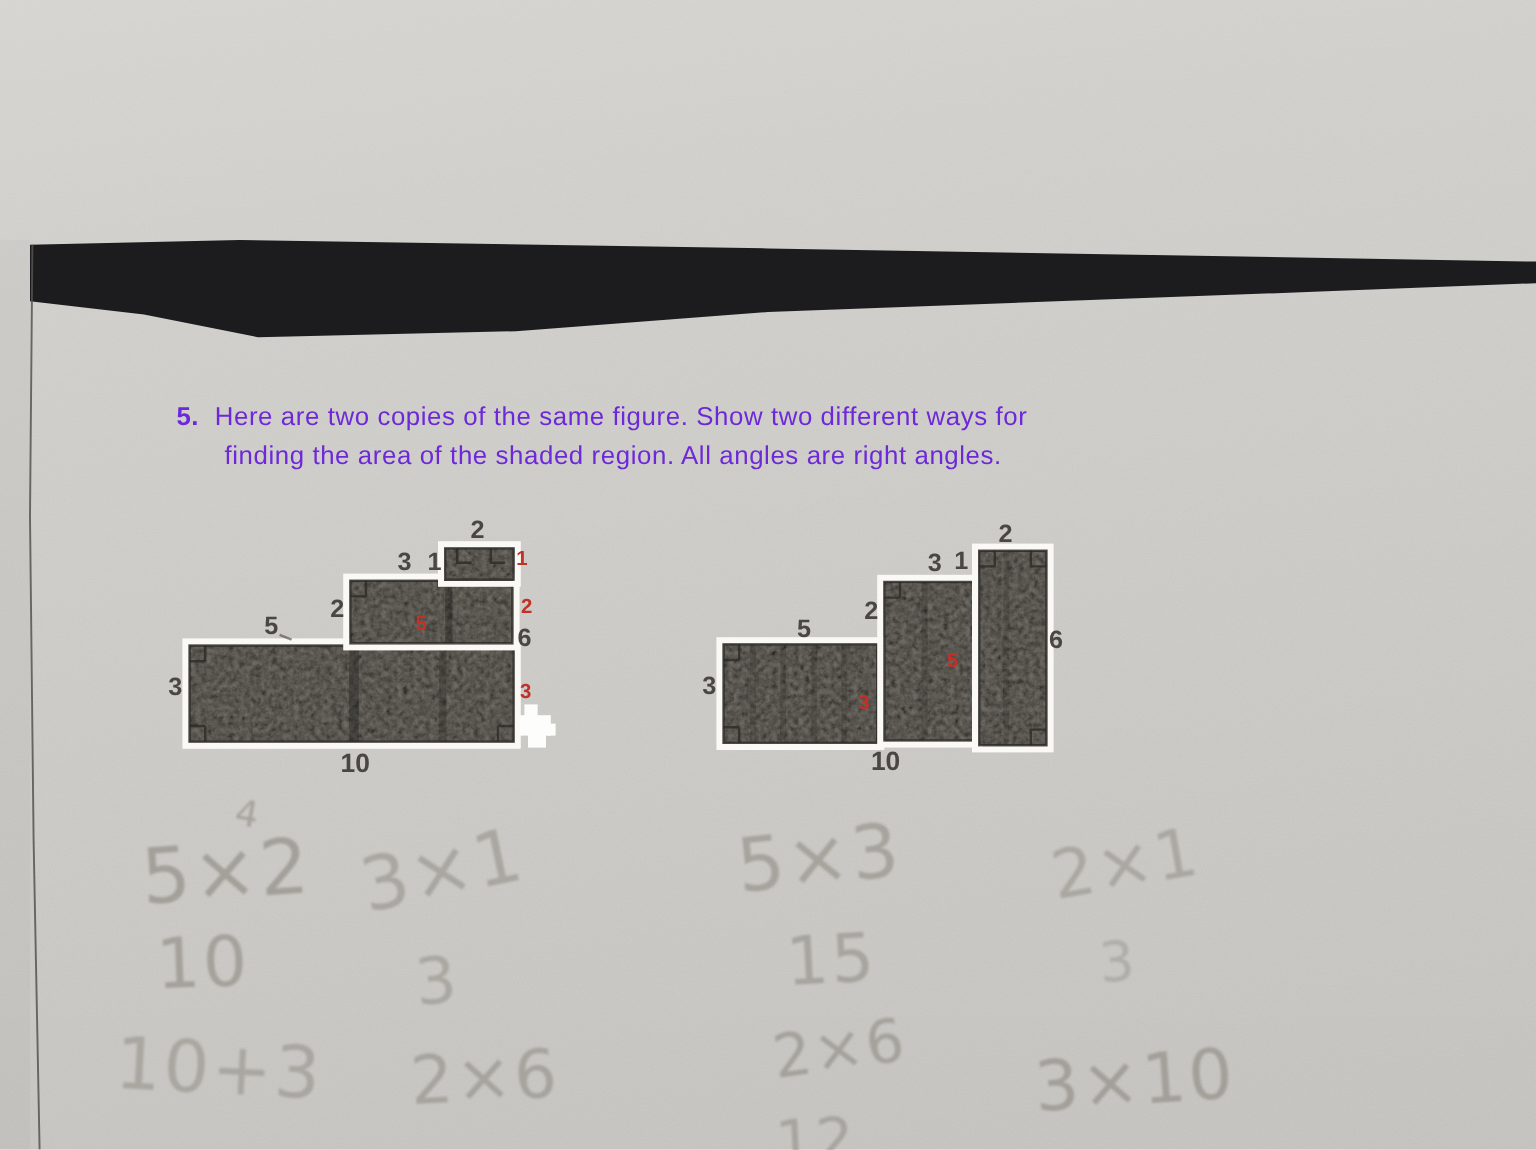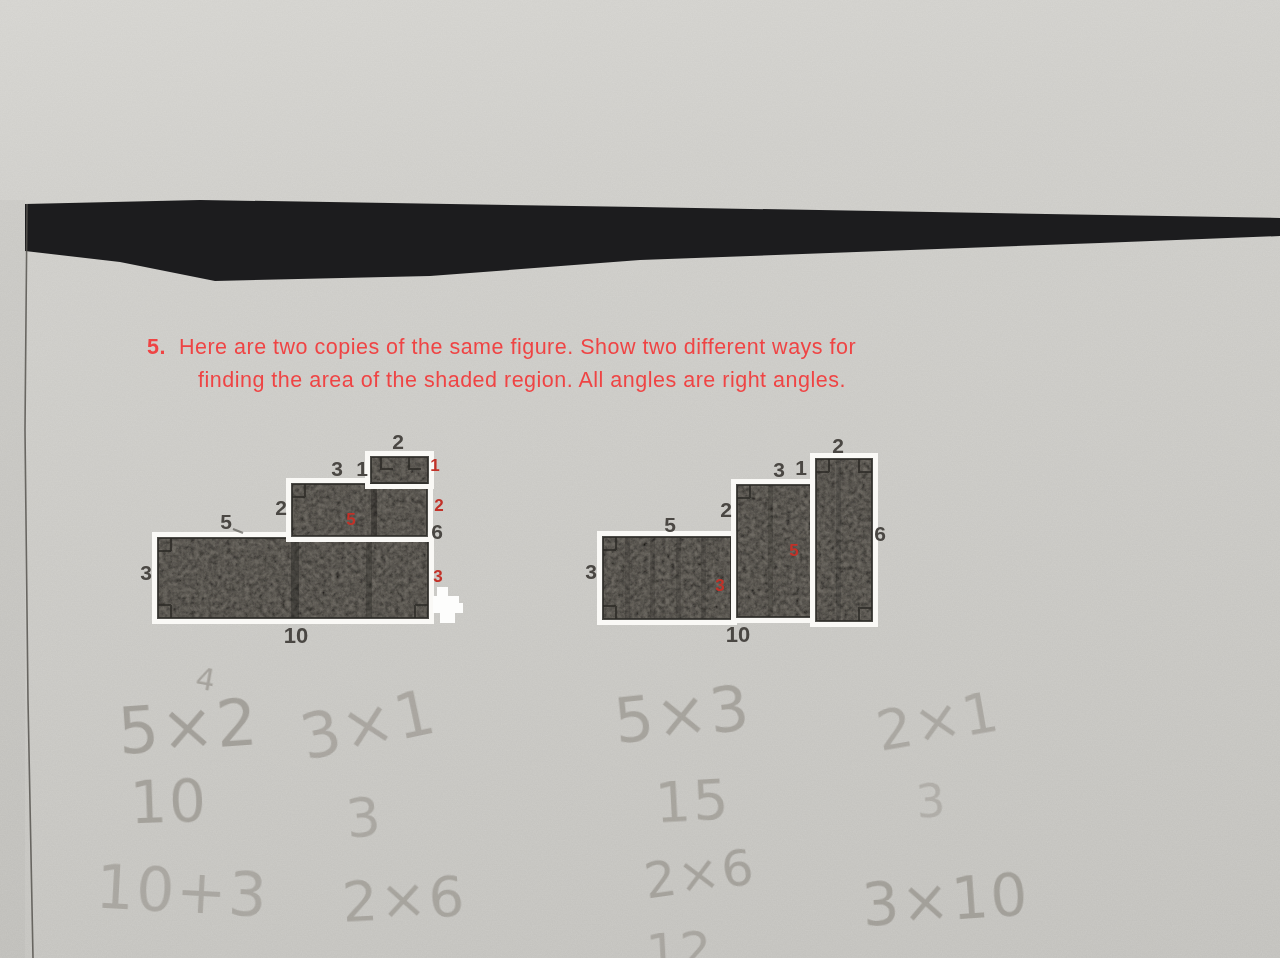--- a/index.html
+++ b/index.html
@@ -5,24 +5,24 @@
   html,body{margin:0;padding:0;}
   body{
     width:1280px;height:958px;overflow:hidden;position:relative;
     font-family:"Liberation Sans",sans-serif;
     background:linear-gradient(172deg,#d5d4d0 0%,#cfcecA 22%,#cac9c5 55%,#c3c2be 100%);
   }
   #app{position:absolute;inset:0;}
   svg.layer{position:absolute;left:0;top:0;}
 
   
-  .problem{position:absolute;left:147px;top:331px;color:#ef4444;
+  .problem{position:absolute;left:147px;top:331px;color:#6d28d9;
     font-size:21.5px;letter-spacing:.5px;line-height:33px;}
   .pnum{font-weight:bold;margin-right:13px;}
-  .pline2{margin-left:51px;}
+  .pline2{margin-left:40px;}
 
   
   .dim{position:absolute;transform:translate(-50%,-50%);
     font-size:21px;font-weight:bold;color:#4a4743;letter-spacing:0;}
   .dim.big{font-size:22px;}
 
   
   .redann{position:absolute;transform:translate(-50%,-50%);
     font-size:17px;font-weight:bold;color:#c23128;}
 

